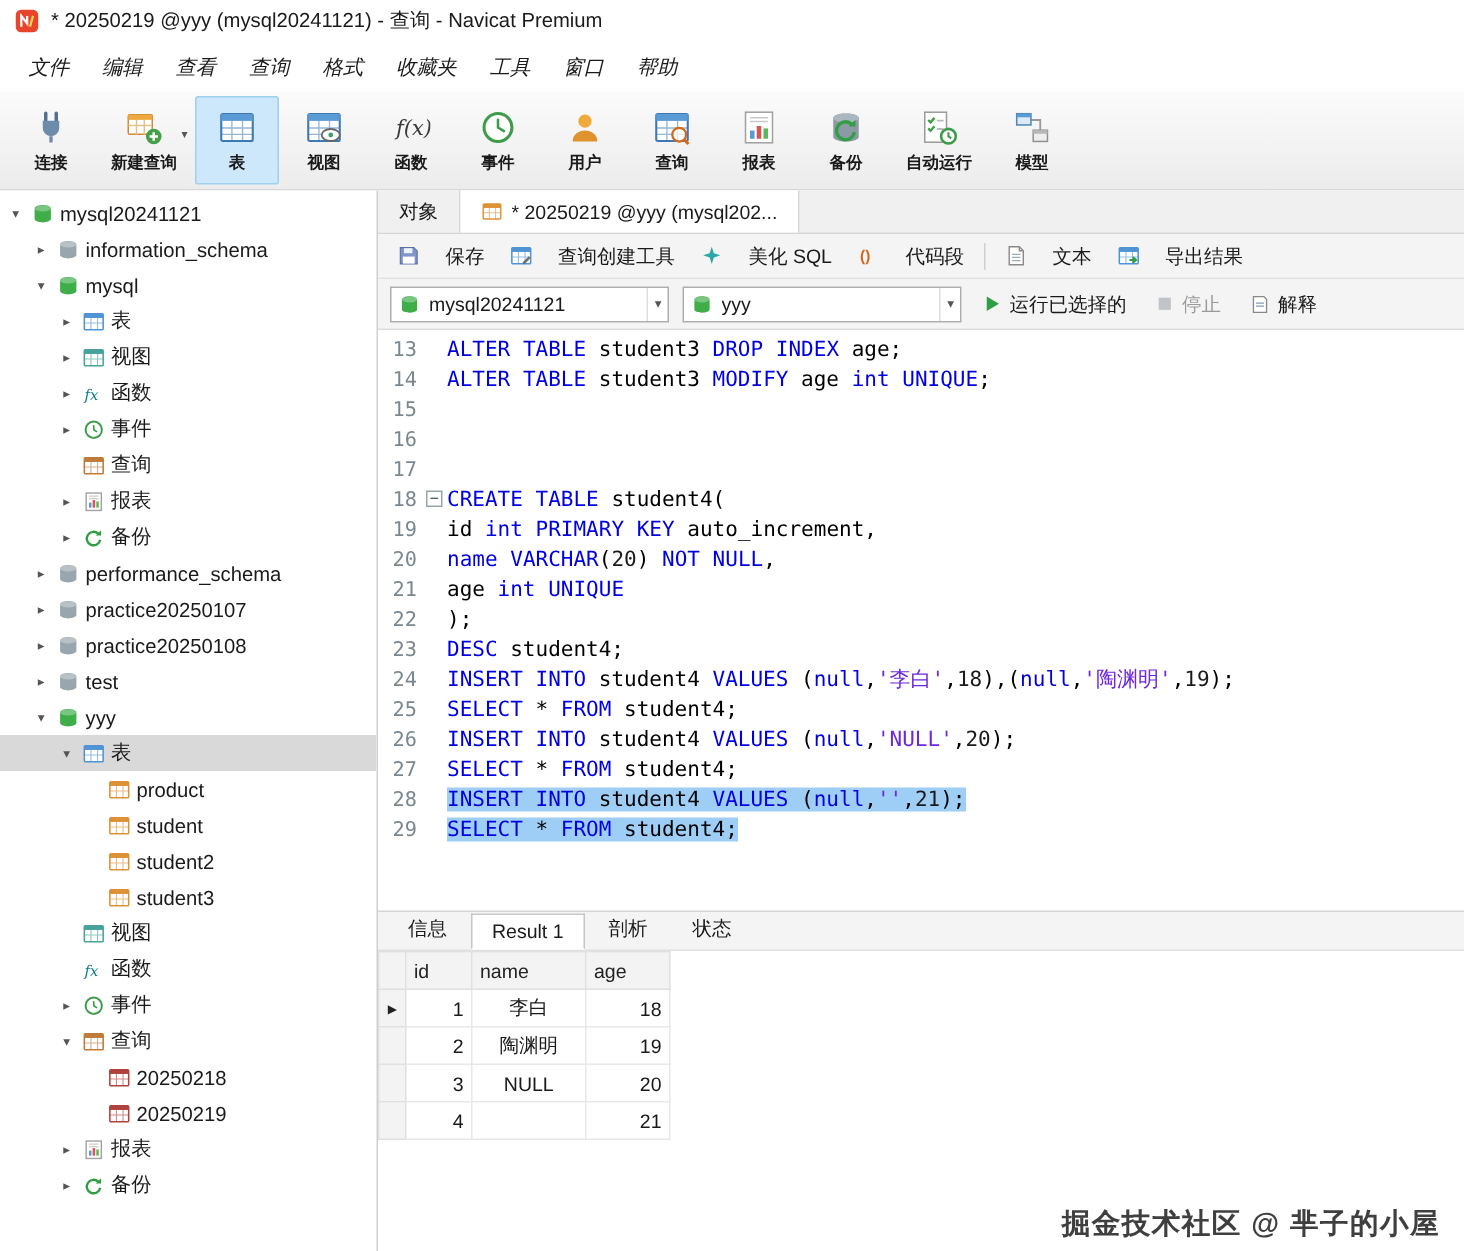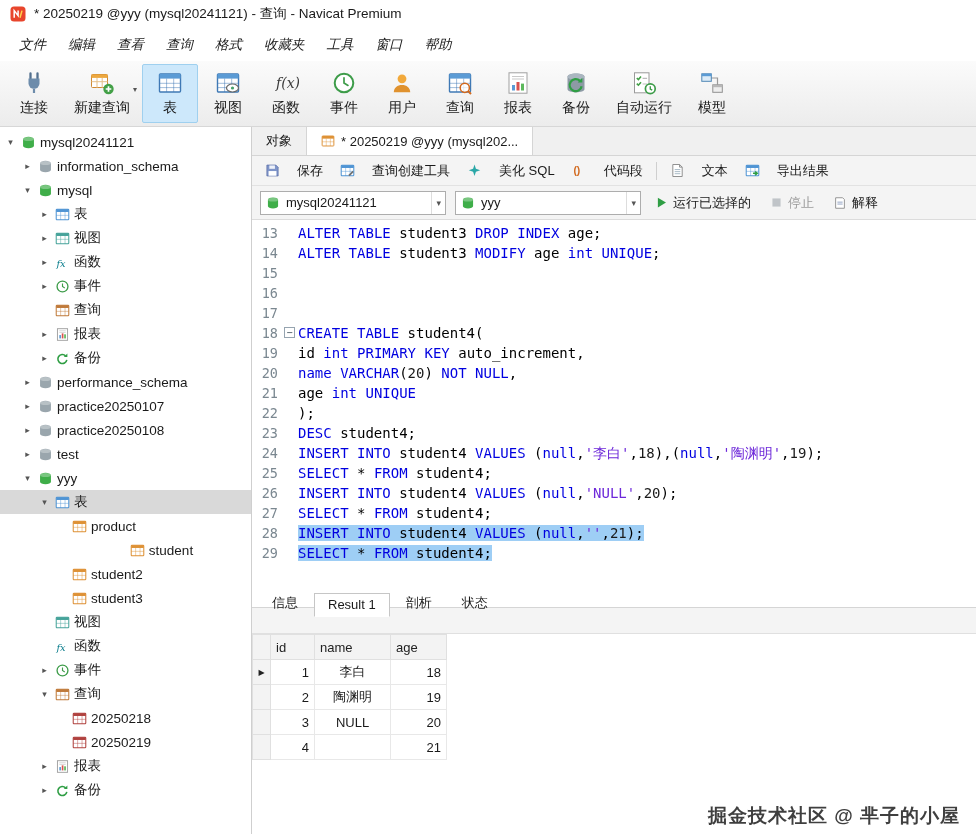--- a/index.html
+++ b/index.html
@@ -10,21 +10,21 @@
 
 .titlebar{height:28px;display:flex;align-items:center;gap:8px;padding:0 10px;background:#fff;}
 .titlebar .title{font-size:13.5px;}
 
 .menubar{height:33px;display:flex;align-items:center;padding:0 8px;background:#fff;font-style:italic;}
 .mitem{padding:5px 11px;font-size:13.5px;cursor:default;}
 
 .toolbar{height:66px;display:flex;align-items:stretch;padding:3px 6px;background:linear-gradient(#fbfbfb,#ececec);border-bottom:1px solid #d7d7d7;gap:2px;}
 .tb-item{min-width:56px;display:flex;flex-direction:column;align-items:center;justify-content:center;gap:3px;padding:2px 9px;border:1px solid transparent;border-radius:2px;position:relative;}
 .tb-item.selected{background:#cde8fb;border-color:#9fd0ef;}
-.tb-label{font-size:14px;white-space:nowrap;}
+.tb-label{font-size:11px;white-space:nowrap;font-weight:bold;}
 .tb-caret{position:absolute;right:2px;top:20px;font-size:8px;color:#555;}
 
 .content{display:flex;height:707px;}
 .sidebar{width:252px;border-right:1px solid #cfcfcf;overflow:hidden;background:#fff;padding-top:3px;}
 .tree-row{height:24px;display:flex;align-items:center;gap:4px;white-space:nowrap;}
 .tree-row.selected{background:#d9d9d9;}
 .arrow{width:13px;flex:0 0 13px;text-align:center;font-size:9px;color:#555;}
 .tlabel{font-size:13.5px;}
 
 .main{flex:1;display:flex;flex-direction:column;background:#fff;min-width:0;}
@@ -48,21 +48,21 @@
 .ln{flex:0 0 32px;width:32px;text-align:right;padding-right:6px;color:#7a8790;font-size:13.5px;}
 .fold{flex:0 0 14px;width:14px;}
 .fold-box{display:block;width:11px;height:11px;margin-top:4px;border:1px solid #96a4b0;background:#fff;color:#44555f;font-size:10px;line-height:9px;text-align:center;}
 .ltext{white-space:pre;color:#000;}
 .kw{color:#0000e0;}
 .str{color:#6d28d9;}
 .num{color:#1a1a1a;}
 .pl{color:#000;}
 .selbg{background:#9ecef5;}
 
-.result-tabs{height:27px;display:flex;align-items:flex-end;background:#f4f4f4;border-top:1px solid #d5d5d5;border-bottom:1px solid #e0e0e0;padding:3px 6px 16px;}
+.result-tabs{height:27px;display:flex;align-items:flex-end;background:#f4f4f4;border-top:1px solid #d5d5d5;border-bottom:1px solid #e0e0e0;padding:3px 6px 0;}
 .rtab{padding:3px 13px 4px;margin-right:2px;font-size:13px;border:1px solid transparent;white-space:nowrap;}
 .rtab.active{background:#fff;border-color:#c6c6c6;border-bottom-color:#fff;margin-top:12px;}
 
 .grid-area{height:200px;background:#fff;overflow:hidden;}
 .rgrid{border-collapse:collapse;font-size:13px;}
 .rgrid th{background:#f3f3f3;font-weight:normal;text-align:left;border:1px solid #e0e0e0;height:25px;padding:0 5px;color:#222;}
 .rgrid td{border:1px solid #e8e8e8;height:25px;padding:0 5px;background:#fff;}
 .rgrid .marker{background:#f3f3f3;width:18px;min-width:18px;padding:0 2px;text-align:center;border:1px solid #e0e0e0;font-size:8px;color:#222;}
 .rgrid .c-id{width:44px;min-width:44px;}
 .rgrid .c-name{width:76px;min-width:76px;}
@@ -404,21 +404,21 @@
         <span class="arrow"></span>
         <span class="ticon">
           <svg width="15" height="15" viewBox="0 0 16 16" xmlns="http://www.w3.org/2000/svg">
             <rect x="1.3" y="2.3" width="13.4" height="11.4" rx="0.8" fill="#fff" stroke="#de9135" stroke-width="1.1"></rect>
             <rect x="1.3" y="2.3" width="13.4" height="3" fill="#de9135"></rect>
             <path d="M1.3 8.9h13.4M6 5.3v8.4M10.7 5.3v8.4" stroke="#de9135" stroke-width="0.8" opacity="0.6" fill="none"></path>
           </svg>
         </span>
         <span class="tlabel">product</span>
       </div>
-      <div class="tree-row" style="padding-left: 55px; justify-content: center;">
+      <div class="tree-row" style="padding-left: 55px;">
         <span class="arrow"></span>
         <span class="ticon">
           <svg width="15" height="15" viewBox="0 0 16 16" xmlns="http://www.w3.org/2000/svg">
             <rect x="1.3" y="2.3" width="13.4" height="11.4" rx="0.8" fill="#fff" stroke="#de9135" stroke-width="1.1"></rect>
             <rect x="1.3" y="2.3" width="13.4" height="3" fill="#de9135"></rect>
             <path d="M1.3 8.9h13.4M6 5.3v8.4M10.7 5.3v8.4" stroke="#de9135" stroke-width="0.8" opacity="0.6" fill="none"></path>
           </svg>
         </span>
         <span class="tlabel">student</span>
       </div>

